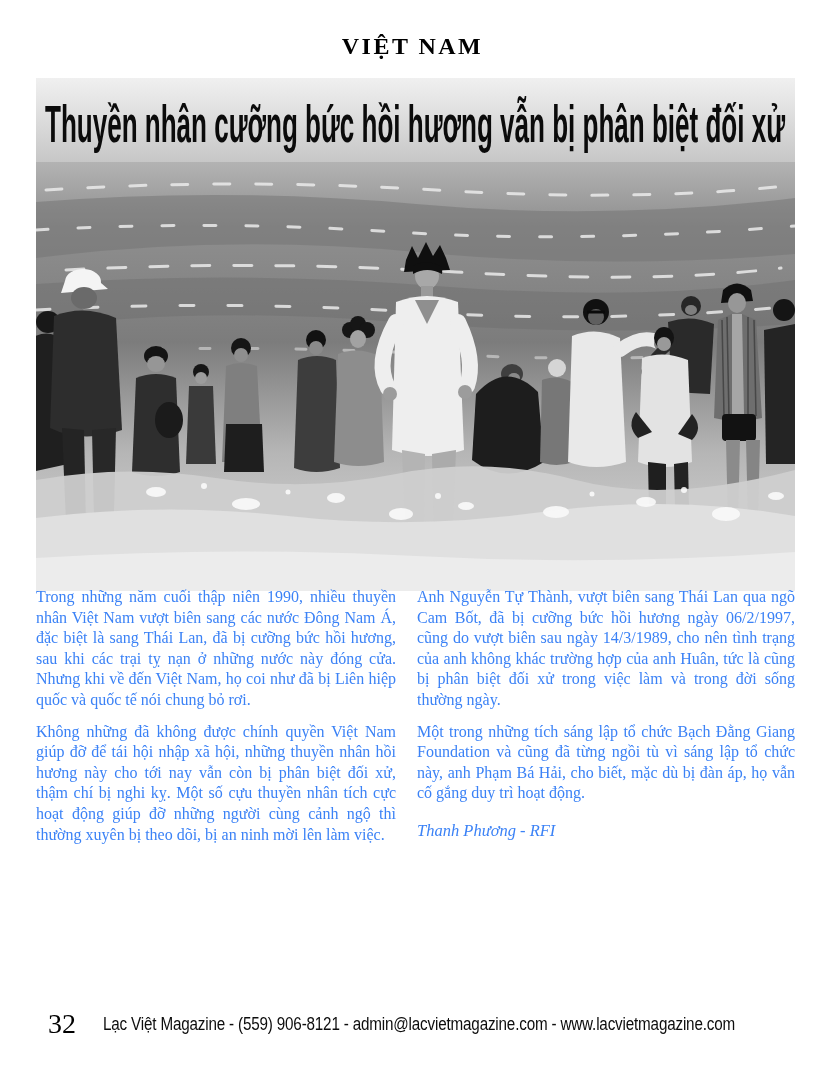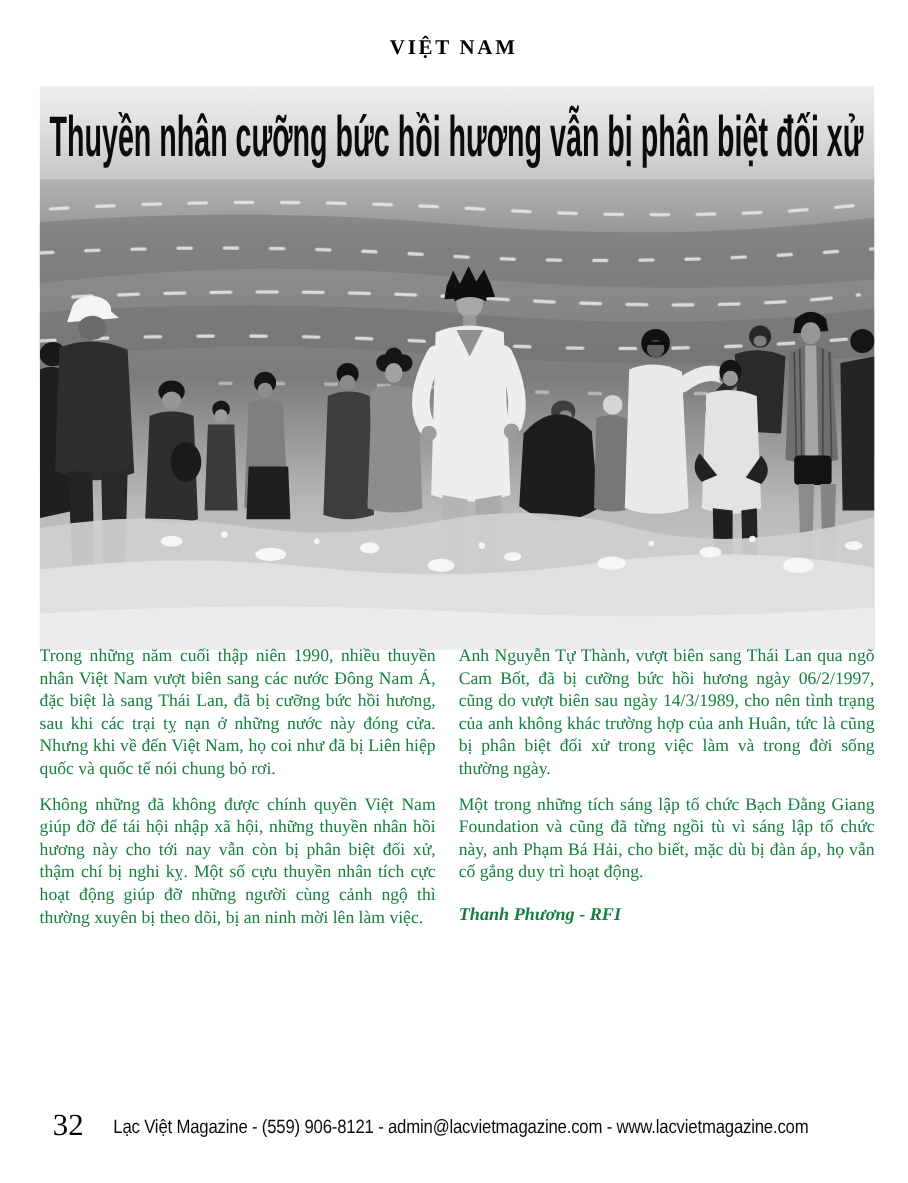--- a/index.html
+++ b/index.html
@@ -2,34 +2,34 @@
 <html><head>
 <meta charset="utf-8">
 <style>
   html,body { margin:0; padding:0; }
   body {
     width:825px; height:1075px; background:#ffffff; position:relative;
     font-family:"Liberation Serif", serif; overflow:hidden;
   }
   .section-header {
     position:absolute; top:33px; left:0; width:825px; text-align:center;
-    font-size:19px; font-weight:bold; letter-spacing:2.5px; color:#000;
+    font-size:24px; font-weight:bold; letter-spacing:2.5px; color:#000;
   }
   .image-block { position:absolute; left:36px; top:78px; width:759px; height:513px; }
   .banner-svg { display:block; }
   .photo-svg { display:block; }
   .columns {
     position:absolute; left:36px; top:587px; width:759px;
     display:flex; justify-content:space-between;
   }
-  .col { font-size:16px; line-height:20.6px; text-align:justify; color:#15803d; }
+  .col { font-size:16px; line-height:20.6px; text-align:justify; color:#3b82f6; }
   .col-left  { width:360px; }
   .col-right { width:378px; }
   .col p { margin:0 0 11px 0; }
-  .byline { font-weight:bold; font-style:italic; font-size:16.5px; margin-top:17px; }
+  .byline { font-weight:normal; font-style:italic; font-size:16.5px; margin-top:17px; }
   .footer {
     position:absolute; left:36px; top:1001px; width:759px; height:46px;
     display:flex; align-items:center;
   }
   .page-number {
     font-family:"Liberation Serif", serif; font-size:28px; font-weight:normal;
     color:#000; margin-left:12px;
   }
   .contact-line {
     font-family:"Liberation Sans", sans-serif; font-size:17.5px; color:#0d0d0d;

